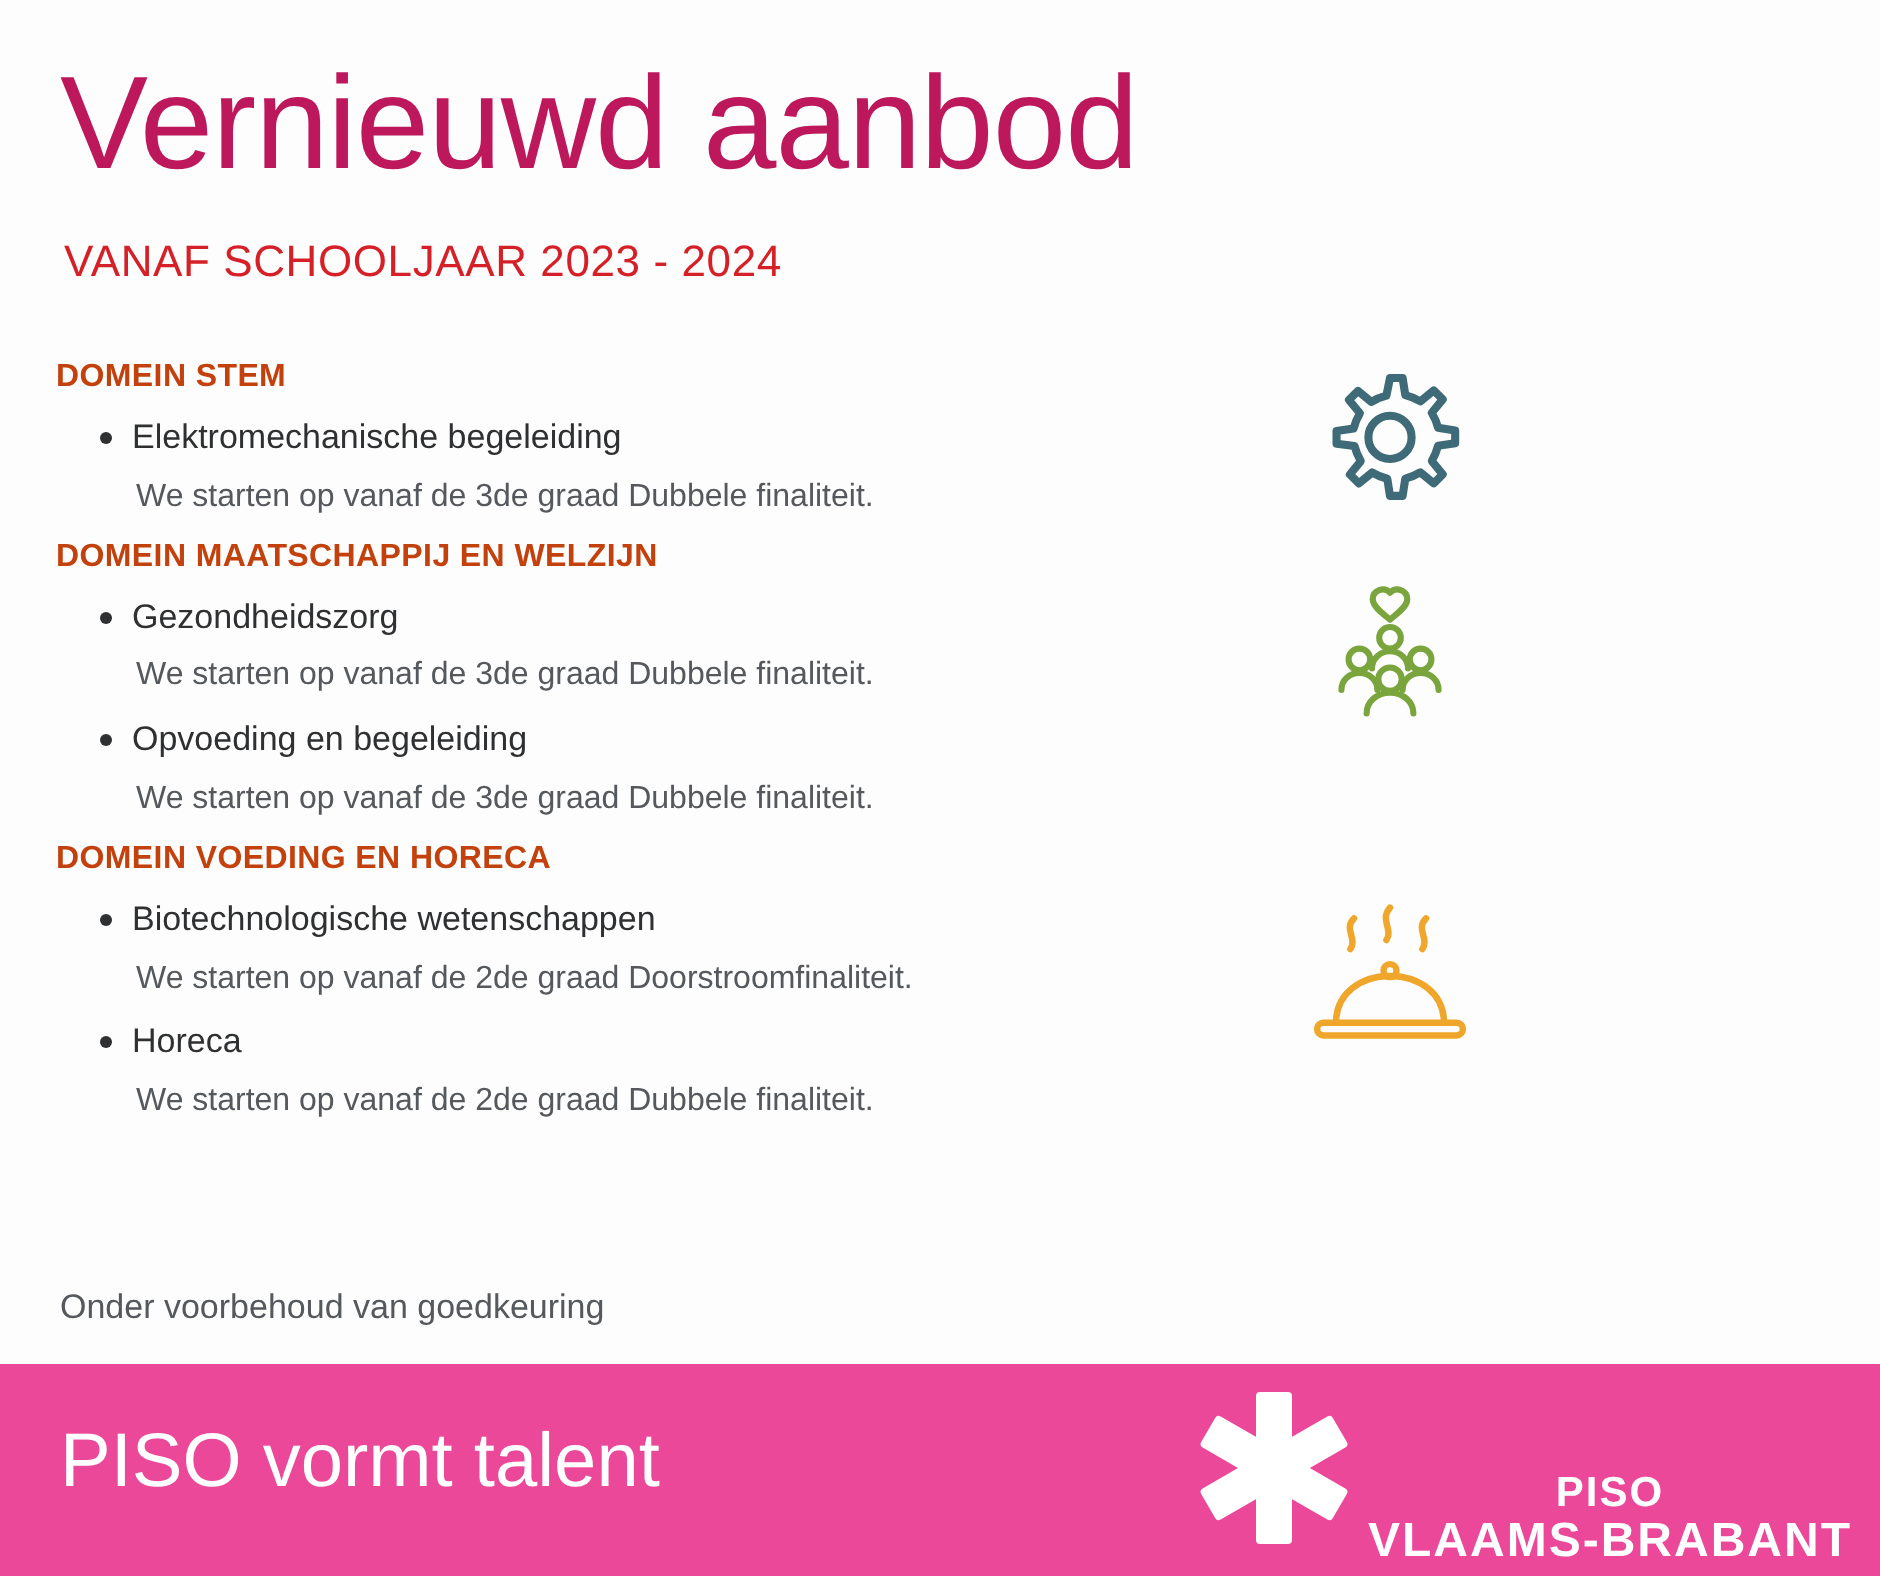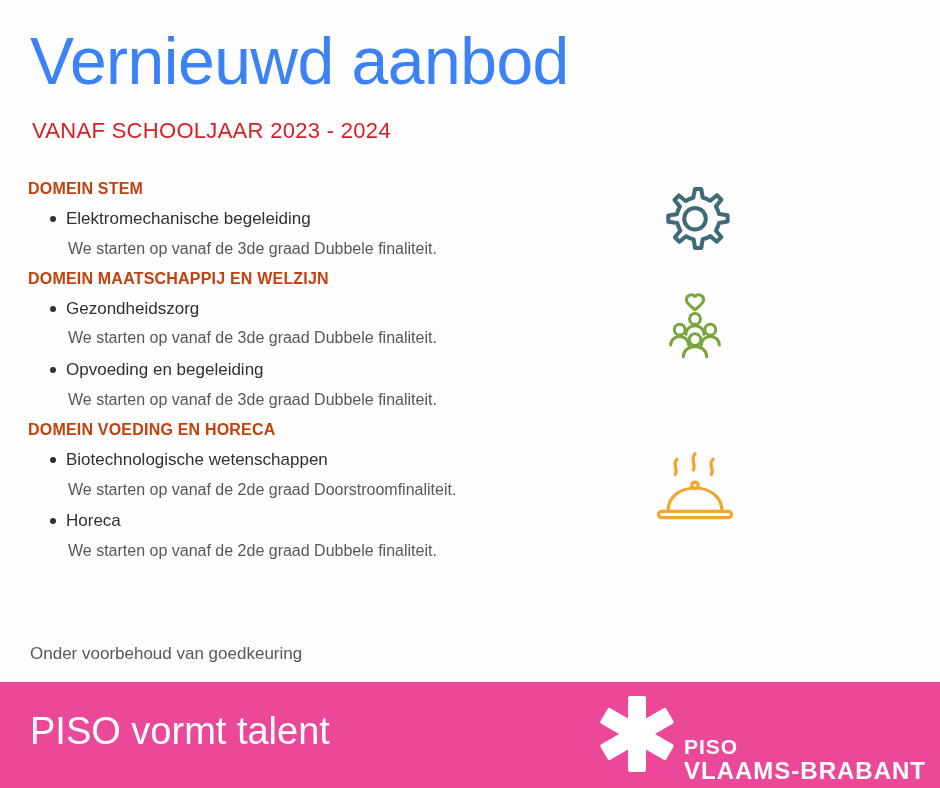--- a/index.html
+++ b/index.html
@@ -23,21 +23,21 @@
   }
 
   
   .title {
     position: absolute;
     left: 30px;
     top: 28px;
     font-size: 66px;
     line-height: 1.0;
     font-weight: 400;
-    color: #3b82f6;
+    color: #be185d;
     letter-spacing: -0.5px;
     white-space: nowrap;
   }
   .subtitle {
     position: absolute;
     left: 32px;
     top: 118px;
     font-size: 22px;
     color: #d62027;
     letter-spacing: 0.3px;
@@ -138,21 +138,21 @@
     position: relative;
     margin-right: 8px;
   }
   .brand-words {
     margin-top: 44px;
     color: #ffffff;
     font-weight: bold;
     letter-spacing: 1px;
     line-height: 1.05;
   }
-  .brand-words .l1 { font-size: 21px; }
+  .brand-words .l1 { font-size: 21px; text-align: center; }
   .brand-words .l2 { font-size: 24px; }
 </style>
 </head>
 <body>
 
 <div class="slide">
 
   <div class="title">Vernieuwd aanbod</div>
   <div class="subtitle">VANAF SCHOOLJAAR 2023 - 2024</div>
 

